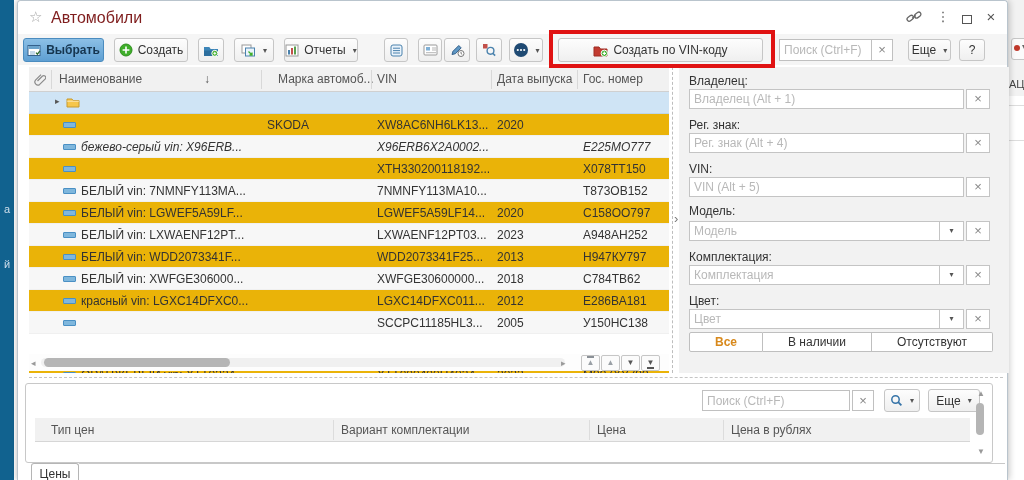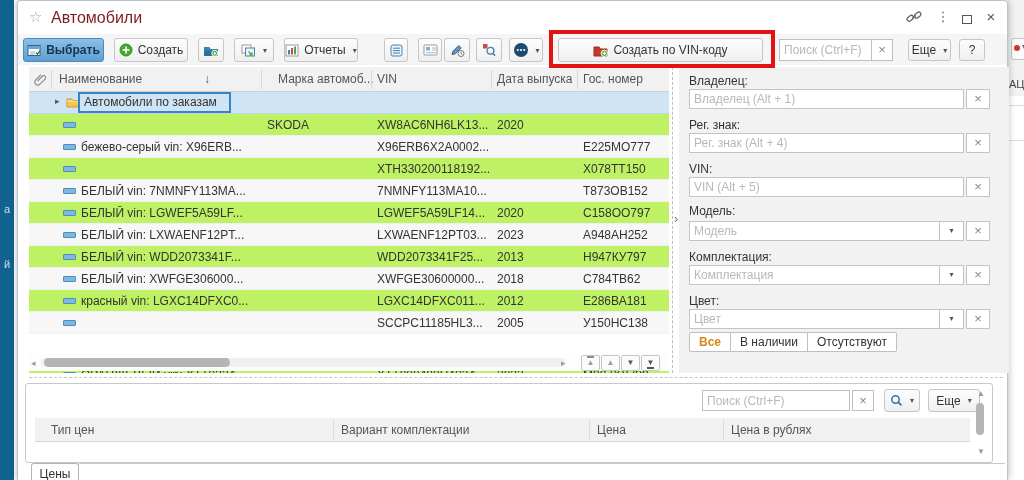--- a/index.html
+++ b/index.html
@@ -61,21 +61,21 @@
 
   
   .car-table{position:absolute;left:11px;top:66px;width:640px;height:306px;background:#fff;overflow:hidden}
   .thead{position:absolute;left:0;top:0;width:640px;height:25px;background:#f1f1f1;border-bottom:1px solid #d0d0d0;color:#555}
   .thead .h{position:absolute;top:5px;white-space:nowrap}
   .h-att{left:5px;top:4px}
   .h-name{left:30px}.h-brand{left:249px}.h-vin{left:348px}.h-date{left:468px}.h-reg{left:554px}
   .sort-arrow{position:absolute;left:175px;top:5px;color:#555}
   .hdiv{position:absolute;top:3px;width:1px;height:19px;background:#d8d8d8}
   .rows{position:absolute;left:0;top:25px;width:640px}
-  .trow{position:absolute;left:0;width:640px;height:22px;background:#bef264;border-bottom:1px solid #f0f0f0}
+  .trow{position:absolute;left:0;width:640px;height:22px;background:#eab308;border-bottom:1px solid #f0f0f0}
   .trow.alt{background:#f7f7f7}
   .trow.group{background:#cfe4f5;border-bottom:1px solid #bcd6ea}
   .c{position:absolute;top:4px;white-space:nowrap;overflow:hidden}
   .c-name{left:52px;width:178px}
   .c-brand{left:238px;width:102px}
   .c-vin{left:348px;width:112px}
   .c-date{left:468px;width:76px}
   .c-reg{left:554px;width:84px}
   .itemicon{position:absolute;left:34px;top:8px;width:13px;height:6px;background:#7fb7dd;border:1px solid #4a90c4;border-radius:1px}
   .expander{position:absolute;left:26px;top:4px;font-size:9px;color:#555}
@@ -99,21 +99,21 @@
 
   
   .fpanel{position:absolute;left:661px;top:66px;width:330px;height:306px;background:#f2f2f2}
   .flabel{position:absolute;left:10px;color:#333}
   .frow{position:absolute;left:10px;height:20px}
   .finput{position:absolute;left:0;top:0;width:275px;height:20px;border:1px solid #c4c4c4;background:#fff;padding:0 4px;font-size:12px;font-family:"Liberation Sans",sans-serif}
   .finput.combo{width:251px}
   .fcaret{position:absolute;left:251px;top:0;width:24px;height:20px;border:1px solid #c4c4c4;border-left:none;background:#fff;text-align:center;line-height:18px;font-size:8px;color:#555}
   .fclear{position:absolute;left:277px;top:0;width:24px;height:20px;border:1px solid #c4c4c4;background:#fff;text-align:center;line-height:18px;font-size:13px;color:#888}
   .toggles{position:absolute;left:10px;top:265px;display:flex}
-  .tgl{height:20px;padding:0 9px;background:#fff;border:1px solid #bfbfbf;border-left:none;font-size:12px;color:#333;font-family:"Liberation Sans",sans-serif}
+  .tgl{height:20px;padding:0 25px;background:#fff;border:1px solid #bfbfbf;border-left:none;font-size:12px;color:#333;font-family:"Liberation Sans",sans-serif}
   .tgl:first-child{border-left:1px solid #bfbfbf;border-radius:2px 0 0 2px}
   .tgl:last-child{border-radius:0 2px 2px 0}
   .tgl.active{color:#d8891c;font-weight:bold}
 
   
   .bpane{position:absolute;left:7px;top:382px;width:968px;height:80px;background:#fff;border:1px solid #c8c8c8;border-radius:3px}
   .search-bot{position:absolute;left:676px;top:6px;width:148px;height:21px;border:1px solid #c0c0c0;padding:0 4px;font-size:12px;font-family:"Liberation Sans",sans-serif;background:#fff}
   .clear-bot{left:826px;top:6px;height:21px;line-height:19px}
   .qbtn{position:absolute;left:858px;top:5px;width:36px;height:23px}
   .morebot{position:absolute;left:902px;top:5px;width:52px;height:23px}
@@ -324,31 +324,30 @@
         <span class="hdiv" style="left:462px"></span>
       <span class="hdiv" style="left:548px"></span>
     </div>
     <div class="rows" data-name="car-table-body">
         <div class="trow group" data-name="table-row" style="top: 0px;">
           <span class="expander" data-name="expand-group-icon">▸</span>
           <span class="foldericon" data-name="folder-icon"><svg width="14" height="11">
               <path d="M1 2h5l1 1.5H13v6.5H1z" fill="#f6c64a" stroke="#c79a2e"></path>
               <path d="M1 4.2h12" stroke="#fff" opacity=".6"></path>
             </svg></span>
-          <span class="focusbox" data-name="group-name">Автомобили по заказам</span>
         </div>
         <div class="trow" data-name="table-row" style="top: 22px;">
           <span class="itemicon" data-name="item-icon"></span>
           <span class="c c-name" data-name="cell-name"></span>
           <span class="c c-brand" data-name="cell-brand">SKODA</span>
           <span class="c c-vin" data-name="cell-vin">XW8AC6NH6LK13...</span>
           <span class="c c-date" data-name="cell-date">2020</span>
           <span class="c c-reg" data-name="cell-reg"></span>
         </div>
-        <div class="trow alt" data-name="table-row" style="top: 44px;">
+        <div class="trow alt" data-name="table-row" style="top: 44px; font-style: italic;">
           <span class="itemicon" data-name="item-icon"></span>
           <span class="c c-name" data-name="cell-name">бежево-серый vin: X96ERB...</span>
           <span class="c c-brand" data-name="cell-brand"></span>
           <span class="c c-vin" data-name="cell-vin">X96ERB6X2A0002...</span>
           <span class="c c-date" data-name="cell-date"></span>
           <span class="c c-reg" data-name="cell-reg">Е225МО777</span>
         </div>
         <div class="trow" data-name="table-row" style="top: 66px;">
           <span class="itemicon" data-name="item-icon"></span>
           <span class="c c-brand" data-name="cell-brand"></span>

